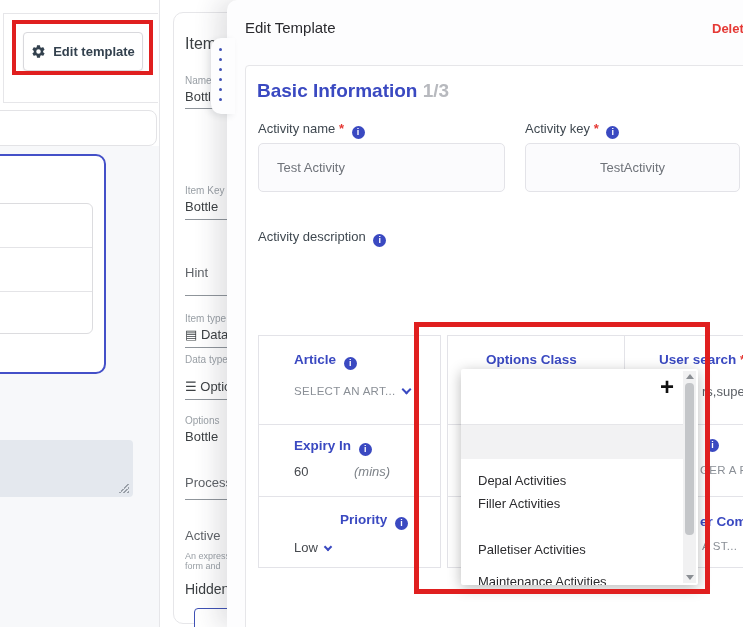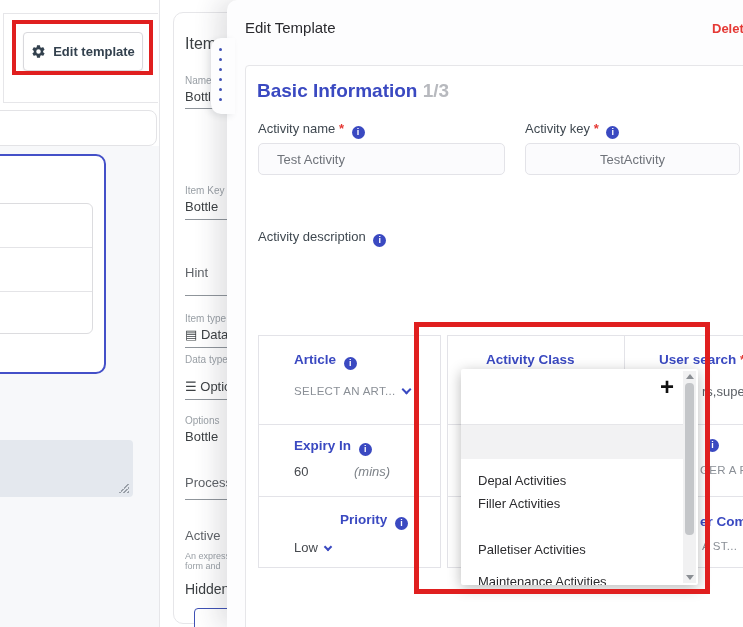--- a/index.html
+++ b/index.html
@@ -55,21 +55,21 @@
   #section-card { position:absolute; left:18px; top:65px; width:600px; height:600px;
     background:#fff; border:1px solid #e6e6e9; border-radius:4px; }
   #section-title { position:absolute; left:30px; top:80px; font-size:19px; font-weight:bold; color:#3a49c1; }
   #section-step { font-weight:bold; color:#b7b9be; }
 
   .form-label { position:absolute; font-size:13px; color:#3f4850; white-space:nowrap; }
   .req { color:#e53935; font-weight:bold; }
   .info-icon { display:inline-block; width:13px; height:13px; border-radius:50%; background:#3a49c1;
     color:#fff; font-size:9px; font-weight:bold; text-align:center; line-height:13px; vertical-align:-2px;
     font-style:normal; margin-left:4px; }
-  .text-input { position:absolute; height:32px; background:#fbfbfd; border:1px solid #e3e3e8;
+  .text-input { position:absolute; height:49px; background:#fbfbfd; border:1px solid #e3e3e8;
     border-radius:5px; padding:0 18px; font-size:13px; color:#6f737a; font-family:"Liberation Sans",sans-serif; }
   .text-input::placeholder { color:#b9bcc2; opacity:1; }
 
   
   .tbl { position:absolute; background:#fff; border:1px solid #e3e3e8; }
   .row-line { position:absolute; left:0; width:100%; border-top:1px solid #e3e3e8; }
   .col-line { position:absolute; top:0; height:100%; border-left:1px solid #e3e3e8; }
   .cell-head { position:absolute; font-size:13.5px; font-weight:bold; color:#3a49c1; white-space:nowrap; }
   .cell-sub  { position:absolute; font-size:11.5px; color:#8a8f96; letter-spacing:.3px; white-space:nowrap; }
   .cell-val  { position:absolute; font-size:13px; color:#46494e; white-space:nowrap; }
@@ -230,21 +230,21 @@
       <div class="cell-val" style="left:35px; top:204px;">
         <span>Low</span><span class="chev" style="width:6px;height:6px;"></span>
       </div>
     </div>
 
     <div class="tbl" style="left:220px; top:335px; width:330px; height:233px;">
       <div class="row-line" style="top:88px"></div>
       <div class="row-line" style="top:160px"></div>
       <div class="col-line" style="left:176px"></div>
 
-      <div class="cell-head" style="left:38px; top:16px;">Activity Class</div>
+      <div class="cell-head" style="left:38px; top:16px;">Options Class</div>
 
       <div class="cell-head" style="left:211px; top:16px;">
         <span>User search</span>
         <span class="req">*</span>
         
       </div>
       <div class="cell-val" style="left:254px; top:48px; color:#5d6167;">rs,superv</div>
 
       <i class="info-icon" style="position:absolute; left:254px; top:103px;">i</i>
       <div class="cell-sub" style="left:252px; top:128px;">GER A RE</div>

